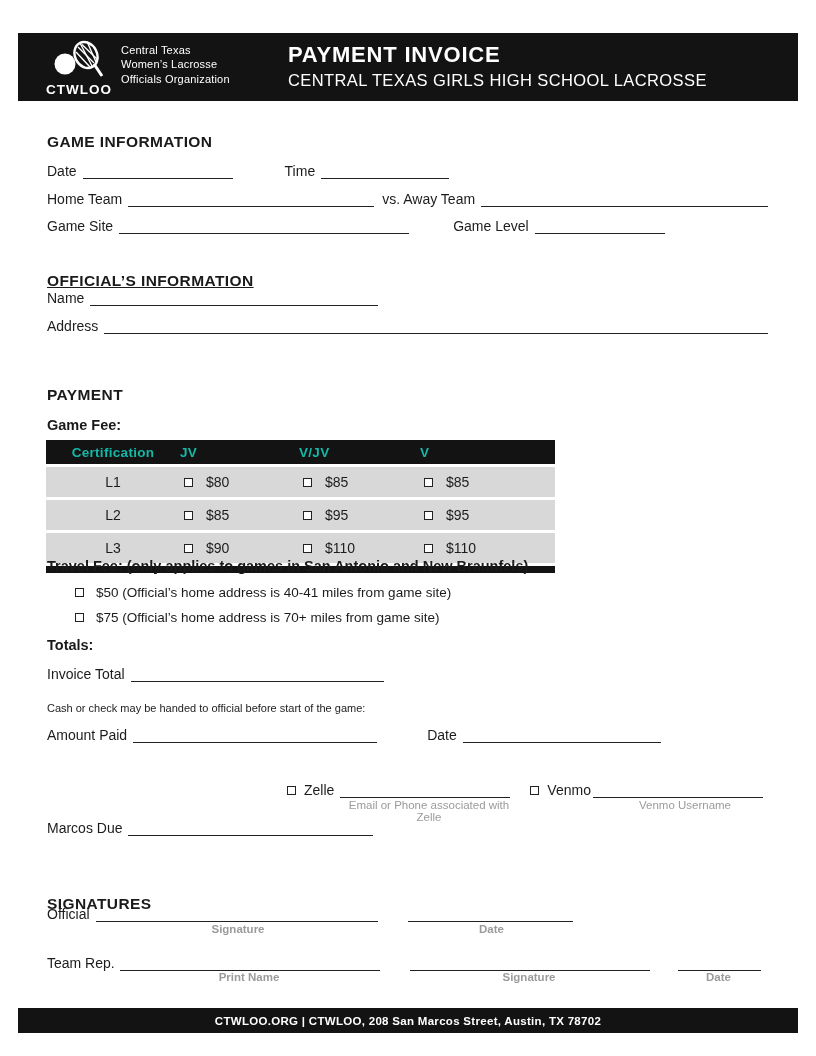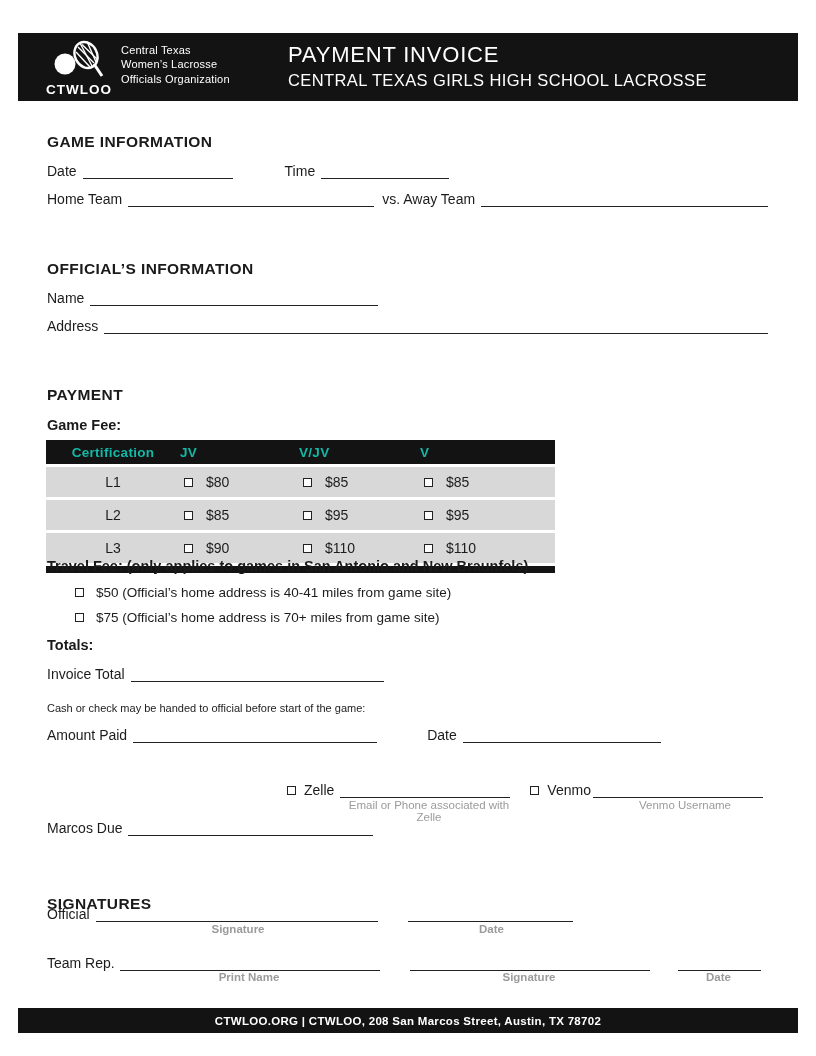--- a/index.html
+++ b/index.html
@@ -12,21 +12,21 @@
   
   .topbar {
     position:absolute; left:18px; top:33px; width:780px; height:68px;
     background:#131313; color:#ffffff;
   }
   .logo-block { position:absolute; left:28px; top:7px; display:flex; align-items:center; }
   .logo-left { display:flex; flex-direction:column; align-items:center; }
   .logo-abbr { font-size:13.5px; font-weight:bold; letter-spacing:1px; margin-top:-2px; }
   .org-lines { margin-left:9px; font-size:11px; line-height:1.3; letter-spacing:0.2px; padding-bottom:8px; }
   .hdr-titles { position:absolute; left:270px; top:9px; }
-  .hdr-title { font-size:22px; font-weight:normal; letter-spacing:0.8px; }
+  .hdr-title { font-size:22px; font-weight:bold; letter-spacing:0.8px; }
   .hdr-sub { font-size:16.5px; font-weight:normal; letter-spacing:0.4px; margin-top:3px; }
   
   .sec-h { position:absolute; left:47px; font-size:15.5px; font-weight:bold; letter-spacing:0.4px; color:#1a1a1a; }
   .sub-h { position:absolute; left:47px; font-size:14.5px; font-weight:bold; color:#1a1a1a; }
   .row { position:absolute; left:47px; display:flex; align-items:flex-end; height:18px; width:721px; }
   .row span.lbl { font-size:14px; line-height:16px; white-space:nowrap; }
   .u { display:inline-block; border-bottom:1.6px solid #222; height:15px; }
   .uflex { flex:1; }
   .note { position:absolute; left:47px; font-size:11px; color:#1c1c1c; line-height:1.55; }
   .cap { color:#9b9b9b; font-size:11.5px; text-align:center; display:inline-block; }
@@ -102,22 +102,28 @@
     <span class="u" style="width:128px; margin-left:6px;"></span>
   </div>
 
   <div class="row" style="top:189px;">
     <span class="lbl">Home Team</span>
     <span class="u" style="width:246px; margin-left:6px;"></span>
     <span class="lbl" style="margin-left:8px;">vs. Away Team</span>
     <span class="u uflex" style="margin-left:6px;"></span>
   </div>
 
-
-  <div class="sec-h" style="top:260px;">OFFICIAL’S INFORMATION</div>
+  <div class="row" style="top:216px;">
+    <span class="lbl">Game Site</span>
+    <span class="u" style="width:290px; margin-left:6px;"></span>
+    <span class="lbl" style="margin-left:44px;">Game Level</span>
+    <span class="u" style="width:130px; margin-left:6px;"></span>
+  </div>
+
+  <div class="sec-h" style="top:272px;text-decoration:underline;">OFFICIAL’S INFORMATION</div>
 
   <div class="row" style="top:288px;">
     <span class="lbl">Name</span>
     <span class="u" style="width:288px; margin-left:6px;"></span>
   </div>
 
   <div class="row" style="top:316px;">
     <span class="lbl">Address</span>
     <span class="u uflex" style="margin-left:6px;"></span>
   </div>

